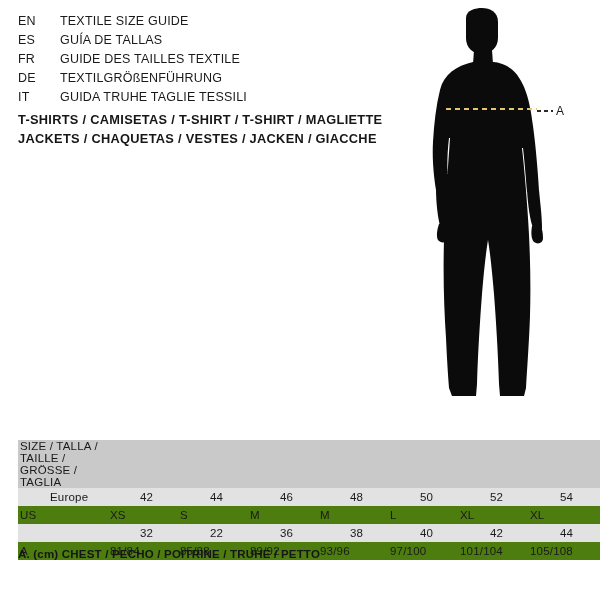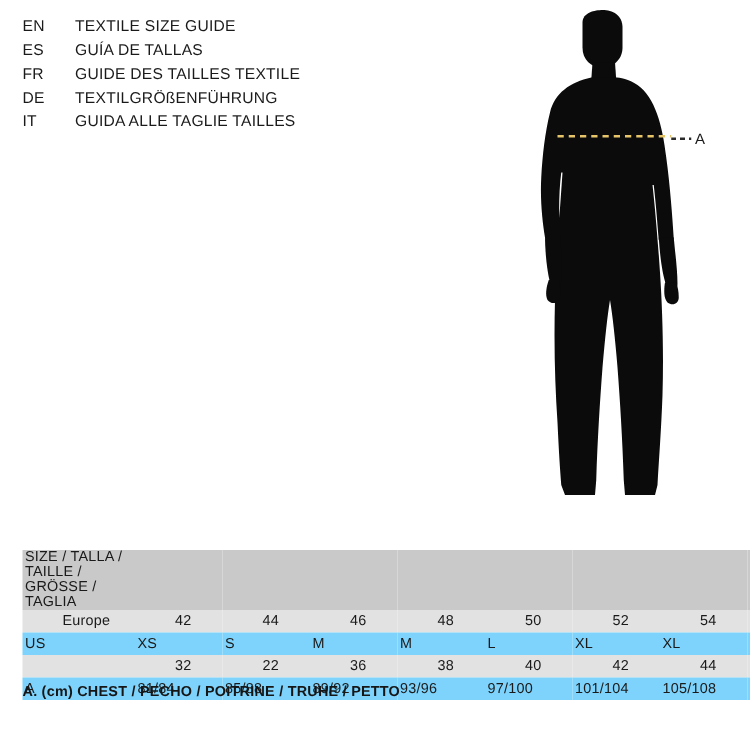--- a/index.html
+++ b/index.html
@@ -119,21 +119,21 @@
   }
   tr.row-head td {
     background: #c9c9c9;
     font-size: 11.5px;
   }
   tr.row-a td, tr.row-c td {
     background: #e2e2e2;
     padding-left: 32px;
   }
   tr.row-b td, tr.row-d td {
-    background: #7dd3fc;
+    background: #4d7c0f;
   }
   td.col-label { width: 88px; }
   td.col-val { width: 68px; text-align: left; margin-left: 11px; }
 
   .footnote {
     position: absolute;
     left: 18px;
     top: 548px;
     font-size: 11.5px;
     font-weight: bold;
@@ -158,24 +158,28 @@
     <div class="legend-row">
       <span class="legend-lang">FR</span>
       <span class="legend-text">GUIDE DES TAILLES TEXTILE</span>
     </div>
     <div class="legend-row">
       <span class="legend-lang">DE</span>
       <span class="legend-text">TEXTILGRÖßENFÜHRUNG</span>
     </div>
     <div class="legend-row">
       <span class="legend-lang">IT</span>
-      <span class="legend-text">GUIDA ALLE TAGLIE TAILLES</span>
-    </div>
-  </div>
-
+      <span class="legend-text">GUIDA TRUHE TAGLIE TESSILI</span>
+    </div>
+  </div>
+
+  <div class="titles">
+    <div class="title-line">T-SHIRTS / CAMISETAS / T-SHIRT / T-SHIRT / MAGLIETTE</div>
+    <div class="title-line">JACKETS / CHAQUETAS / VESTES / JACKEN / GIACCHE</div>
+  </div>
 
   <div class="figure">
     <svg width="190" height="400" viewBox="0 0 190 400" xmlns="http://www.w3.org/2000/svg">
       <g fill="#0b0b0b">
 
         <path d="M66 10 C66 2 76 0 82 0 C90 0 98 4 98 14 L98 30 C98 40 90 46 82 46 C73 46 66 40 66 30 Z"></path>
 
         <path d="M74 42 L92 42 L93 56 L73 56 Z"></path>
 
         <path d="M73 54

